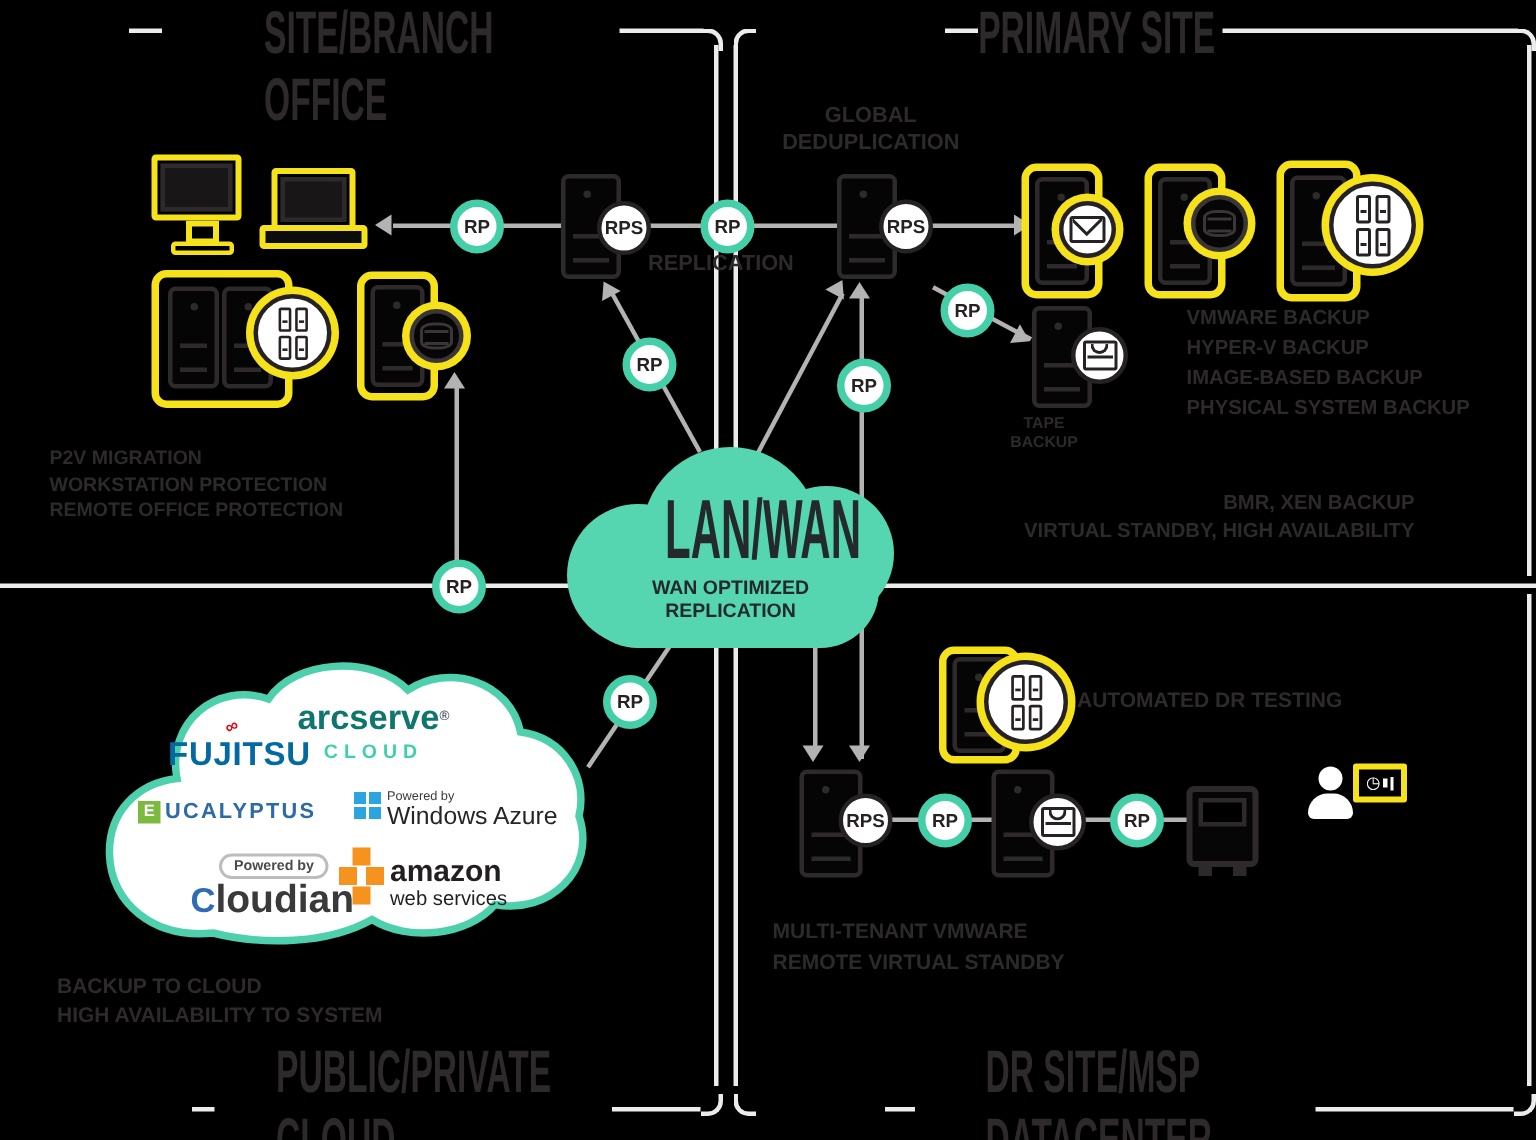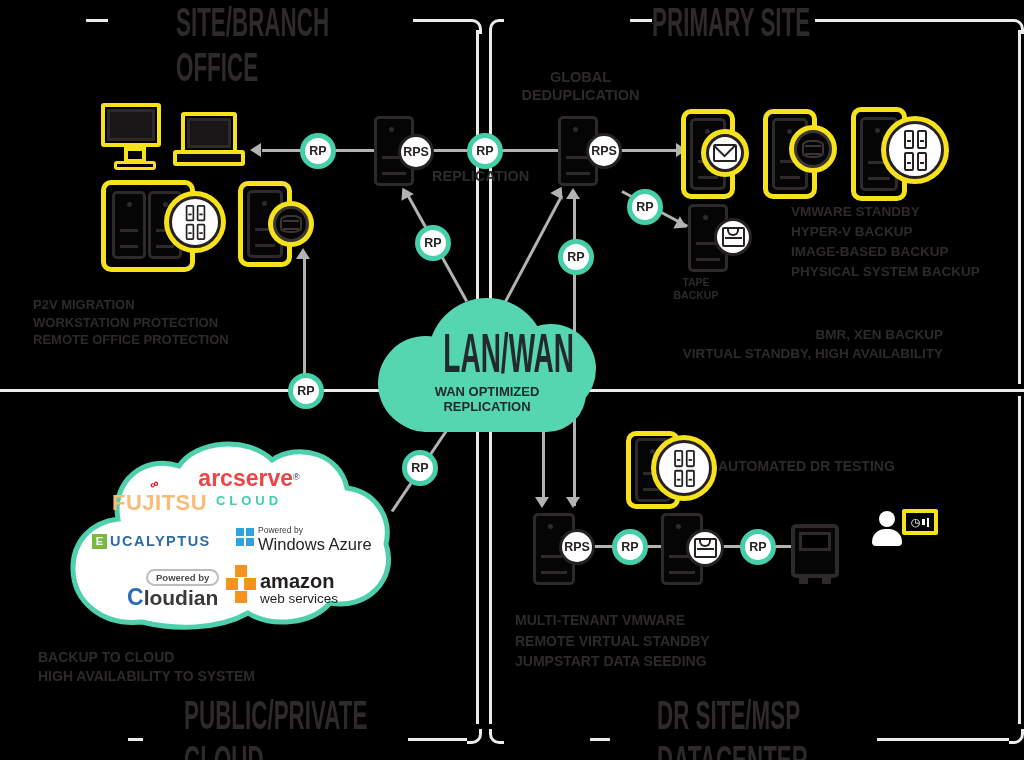--- a/index.html
+++ b/index.html
@@ -188,21 +188,21 @@
   <div class="srv" style="left:688px;top:204px;height:62px;"></div>
   <div class="cbadge cwhite" style="left:714px;top:218px;width:32px;height:32px;">
     <span class="tpg"></span>
   </div>
   <div class="t" style="left:664px;top:276px;width:64px;text-align:center;font-size:10.5px;line-height:13px;white-space:normal;">
     <span style="display:block;">TAPE</span>
     <span style="display:block;">BACKUP</span>
   </div>
 
   <div class="t" style="left:791px;top:202px;font-size:13.5px;line-height:20px;">
-    <span style="display:block;">VMWARE STANDBY</span>
+    <span style="display:block;">VMWARE BACKUP</span>
     <span style="display:block;">HYPER-V BACKUP</span>
     <span style="display:block;">IMAGE-BASED BACKUP</span>
     <span style="display:block;">PHYSICAL SYSTEM BACKUP</span>
   </div>
   <div class="t" style="right:81px;top:325px;text-align:right;font-size:13.5px;line-height:19px;">
     <span style="display:block;">BMR, XEN BACKUP</span>
     <span style="display:block;">VIRTUAL STANDBY, HIGH AVAILABILITY</span>
   </div>
 
   <div style="position:absolute;left:378px;top:298px;width:218px;height:136px;z-index:4;">
@@ -254,44 +254,44 @@
     </div>
   <div class="badge rps" style="left:559px;top:529px;">
       <span>RPS</span>
     </div>
 
   <svg style="position:absolute;left:56px;top:438px;z-index:3;" width="344" height="196" viewBox="0 0 344 196">
     <path d="M 86 184 C 46 188 18 164 17 132 C 16 103 36 84 62 81 C 55 44 88 16 123 28 C 140 2 192 -2 216 22 C 243 4 284 16 291 50 C 320 54 336 80 330 106 C 342 142 310 172 274 165 C 256 186 216 190 192 175 C 162 192 118 192 86 184 Z" fill="#ffffff" stroke="#4ed0ac" stroke-width="5"></path>
   </svg>
 
   <span class="t" style="left:150px;top:477px;color:#de0716;font-size:12px;transform:rotate(-25deg);z-index:4;">∞</span>
-  <span class="t" style="left:112px;top:490px;color:#fdba74;font-size:22px;letter-spacing:.5px;z-index:4;">FUJITSU</span>
+  <span class="t" style="left:112px;top:490px;color:#0369a1;font-size:22px;letter-spacing:.5px;z-index:4;">FUJITSU</span>
   <div style="position:absolute;left:194px;top:465px;width:110px;text-align:center;z-index:4;">
-    <span style="font-weight:700;font-size:23px;color:#ef4444;">arcserve</span><sup style="font-size:9px;color:#27384a;">®</sup>
+    <span style="font-weight:700;font-size:23px;color:#0f766e;">arcserve</span><sup style="font-size:9px;color:#27384a;">®</sup>
     <div style="font-weight:700;font-size:13px;letter-spacing:4px;color:#3ecfb0;margin-top:1px;">CLOUD</div>
   </div>
   <div style="position:absolute;left:92px;top:533px;display:flex;align-items:center;gap:3px;z-index:4;">
     <span style="width:15px;height:15px;background:#7cb93f;color:#fff;font-weight:700;font-size:11px;display:flex;align-items:center;justify-content:center;">E</span>
     <span style="font-weight:700;font-size:14.5px;letter-spacing:1.5px;color:#2d6ba5;">UCALYPTUS</span>
   </div>
   <div style="position:absolute;left:236px;top:525px;display:flex;gap:4px;z-index:4;">
     <span style="display:grid;grid-template-columns:8px 8px;grid-template-rows:8px 8px;gap:2px;margin-top:3px;">
       <i style="background:#2ba4e0;"></i>
         <i style="background:#2ba4e0;"></i>
         <i style="background:#2ba4e0;"></i>
         <i style="background:#2ba4e0;"></i>
     </span>
     <span>
       <span style="display:block;font-size:8.5px;color:#3a3a3a;">Powered by</span>
       <span style="display:block;font-size:16.5px;color:#252525;">Windows Azure</span>
     </span>
   </div>
   <div style="position:absolute;left:146px;top:569px;border:2.5px solid #bdbdbd;border-radius:12px;padding:1px 8px;font-size:9.5px;font-weight:700;color:#4a4a4a;z-index:4;background:#fff;">Powered by</div>
   <div style="position:absolute;left:127px;top:584px;z-index:4;">
-    <span style="font-size:23px;font-weight:700;color:#2d6db5;">C</span><span style="font-size:21px;font-weight:600;color:#3a3a3a;">loudian</span>
+    <span style="font-size:23px;font-weight:700;color:#2d6db5;">C</span><span style="font-size:26px;font-weight:600;color:#3a3a3a;">loudian</span>
   </div>
   <div style="position:absolute;left:226px;top:565px;width:32px;height:40px;z-index:4;">
     <i style="position:absolute;left:9px;top:0;width:12px;height:12px;background:#f6921e;"></i>
     <i style="position:absolute;left:0;top:13px;width:12px;height:12px;background:#f6921e;"></i>
     <i style="position:absolute;left:18px;top:13px;width:12px;height:12px;background:#f6921e;"></i>
     <i style="position:absolute;left:9px;top:26px;width:12px;height:12px;background:#f6921e;"></i>
   </div>
   <div style="position:absolute;left:260px;top:572px;z-index:4;">
     <span style="display:block;font-size:20px;font-weight:700;color:#231f20;line-height:19px;">amazon</span>
     <span style="display:block;font-size:13.5px;color:#231f20;">web services</span>
@@ -331,16 +331,15 @@
   <div style="position:absolute;left:872px;top:529px;width:30px;height:17px;background:#fff;border-radius:13px 13px 4px 4px;z-index:3;"></div>
   <div style="position:absolute;left:902px;top:509px;width:28px;height:18px;border:4px solid var(--yellow);border-radius:2px;background:#000;display:flex;align-items:center;justify-content:center;gap:2px;z-index:4;">
     <span style="color:#fff;font-size:11px;line-height:11px;">◷</span>
     <i style="width:2.5px;height:6px;background:#fff;"></i>
     <i style="width:2.5px;height:9px;background:#fff;"></i>
   </div>
 
   <div class="t" style="left:515px;top:610px;font-size:14px;line-height:20.5px;">
     <span style="display:block;">MULTI-TENANT VMWARE</span>
     <span style="display:block;">REMOTE VIRTUAL STANDBY</span>
-    <span style="display:block;">JUMPSTART DATA SEEDING</span>
   </div>
 
 </div>
 
 </body></html>

